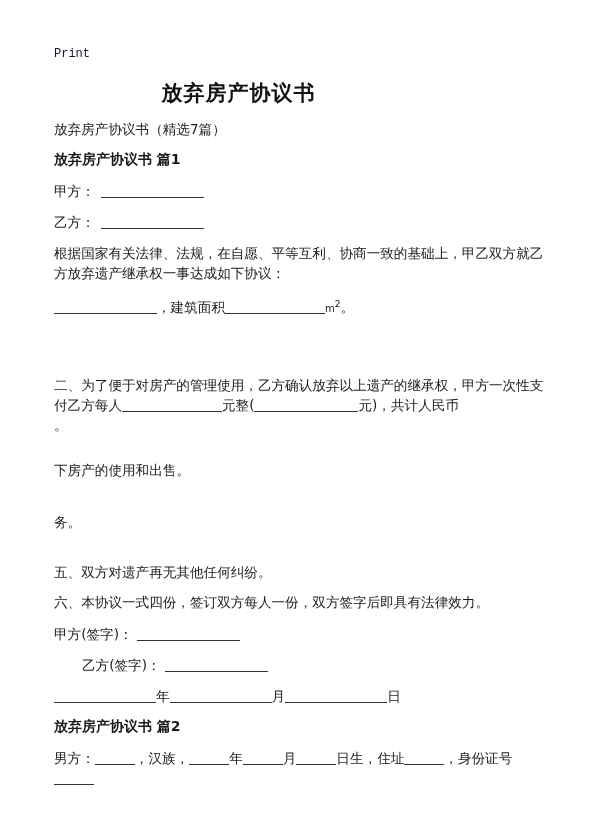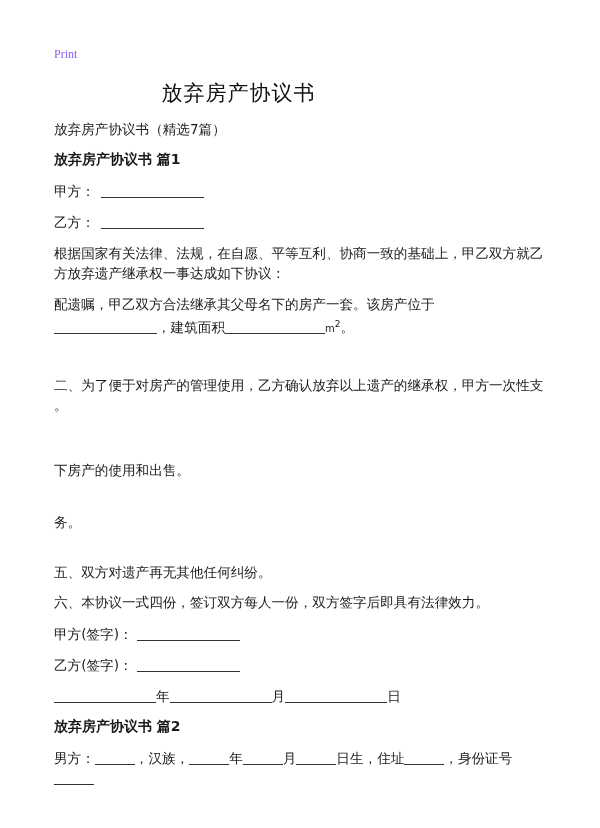--- a/index.html
+++ b/index.html
@@ -3,26 +3,26 @@
 <meta charset="utf-8">
 <style>
   html, body { margin: 0; padding: 0; background: #ffffff; }
   body {
     width: 600px; height: 828px; overflow: hidden; position: relative;
     font-family: "DejaVu Sans", "Liberation Sans", sans-serif;
     color: #1a1a1a;
   }
   .print-label {
     position: absolute; left: 54px; top: 47px;
-    font-family: Liberation Serif, serif;
-    font-size: 12px; color: #8b5cf6;
+    font-family: Liberation Mono, monospace;
+    font-size: 12px; color: #0f172a;
   }
   .doc-title {
     position: absolute; left: 0; width: 477px; top: 79px; text-align: center;
-    font-size: 21px; color: #111; letter-spacing: 1px;
+    font-size: 21px; color: #111; letter-spacing: 1px; font-weight: bold;
   }
   .block { position: absolute; left: 54px; width: 500px; font-size: 13.6px; line-height: 20px; white-space: nowrap; }
   .subtitle { top: 119px; }
   .section-head { font-weight: bold; font-size: 14px; }
   .blank { display: inline-block; border-bottom: 1px solid #333; height: 14px; vertical-align: -2px; }
   .sup { font-size: 9px; vertical-align: 5px; }
 </style>
 </head>
 <body>
 
@@ -39,44 +39,44 @@
 <div class="block" style="top:212px;">
   <span>乙方：</span><span class="blank" style="width:103px;margin-left:6px;"></span>
 </div>
 
 <div class="block" style="top:243px;">
   <div>根据国家有关法律、法规，在自愿、平等互利、协商一致的基础上，甲乙双方就乙</div>
   <div>方放弃遗产继承权一事达成如下协议：</div>
 </div>
 
 <div class="block" style="top:294px;">
-  <div>配遗嘱，甲乙双方合法继承其父母名下的房产一套。该房产位于</div>
   <div><span class="blank" style="width:103px;"></span><span>，建筑面积</span><span class="blank" style="width:100px;"></span><span style="font-size:10px;">m</span><span class="sup">2</span><span>。</span></div>
 </div>
 
 <div class="block" style="top:375px;">
   <div>二、为了便于对房产的管理使用，乙方确认放弃以上遗产的继承权，甲方一次性支</div>
+  <div><span>付乙方每人</span><span class="blank" style="width:100px;"></span><span>元整(</span><span class="blank" style="width:104px;"></span><span>元)，共计人民币</span></div>
   <div>。</div>
 </div>
 
 <div class="block" style="top:460px;">
   <div>下房产的使用和出售。</div>
 </div>
 
 <div class="block" style="top:512px;">
   <div>务。</div>
 </div>
 
 <div class="block" style="top:562px;">五、双方对遗产再无其他任何纠纷。</div>
 <div class="block" style="top:592px;">六、本协议一式四份，签订双方每人一份，双方签字后即具有法律效力。</div>
 
 <div class="block" style="top:624px;">
   <span>甲方(签字)：</span><span class="blank" style="width:103px;margin-left:4px;"></span>
 </div>
-<div class="block" style="top:655px;">
+<div class="block" style="top:655px;margin-left:28px;">
   <span>乙方(签字)：</span><span class="blank" style="width:103px;margin-left:4px;"></span>
 </div>
 
 <div class="block" style="top:686px;">
   <span class="blank" style="width:102px;"></span><span>年</span><span class="blank" style="width:102px;"></span><span>月</span><span class="blank" style="width:102px;"></span><span>日</span>
 </div>
 
 <div class="block section-head" style="top:716px;">放弃房产协议书 篇2</div>
 
 <div class="block" style="top:748px;">

